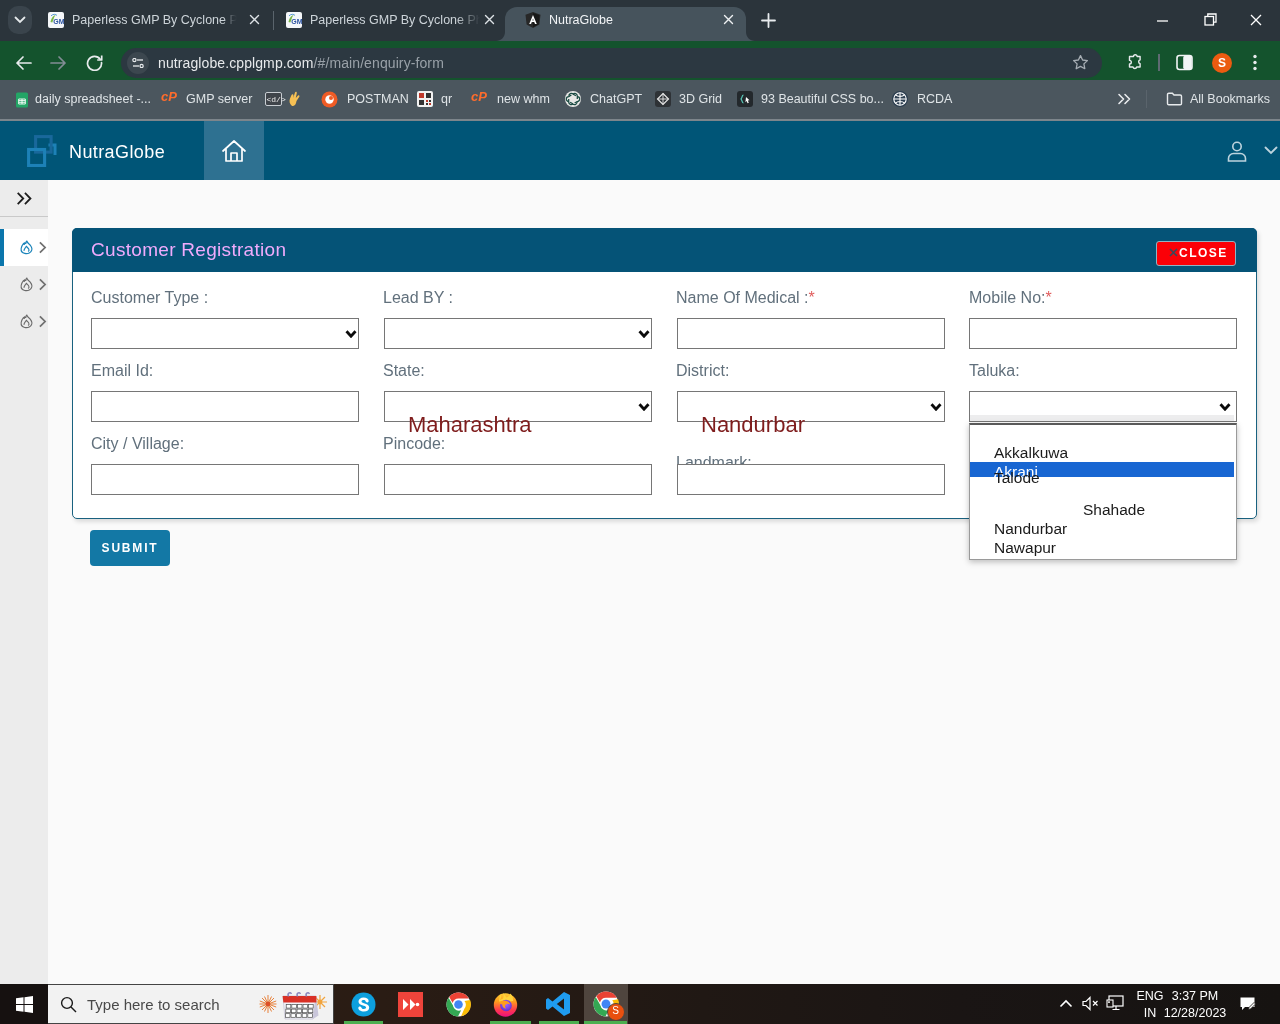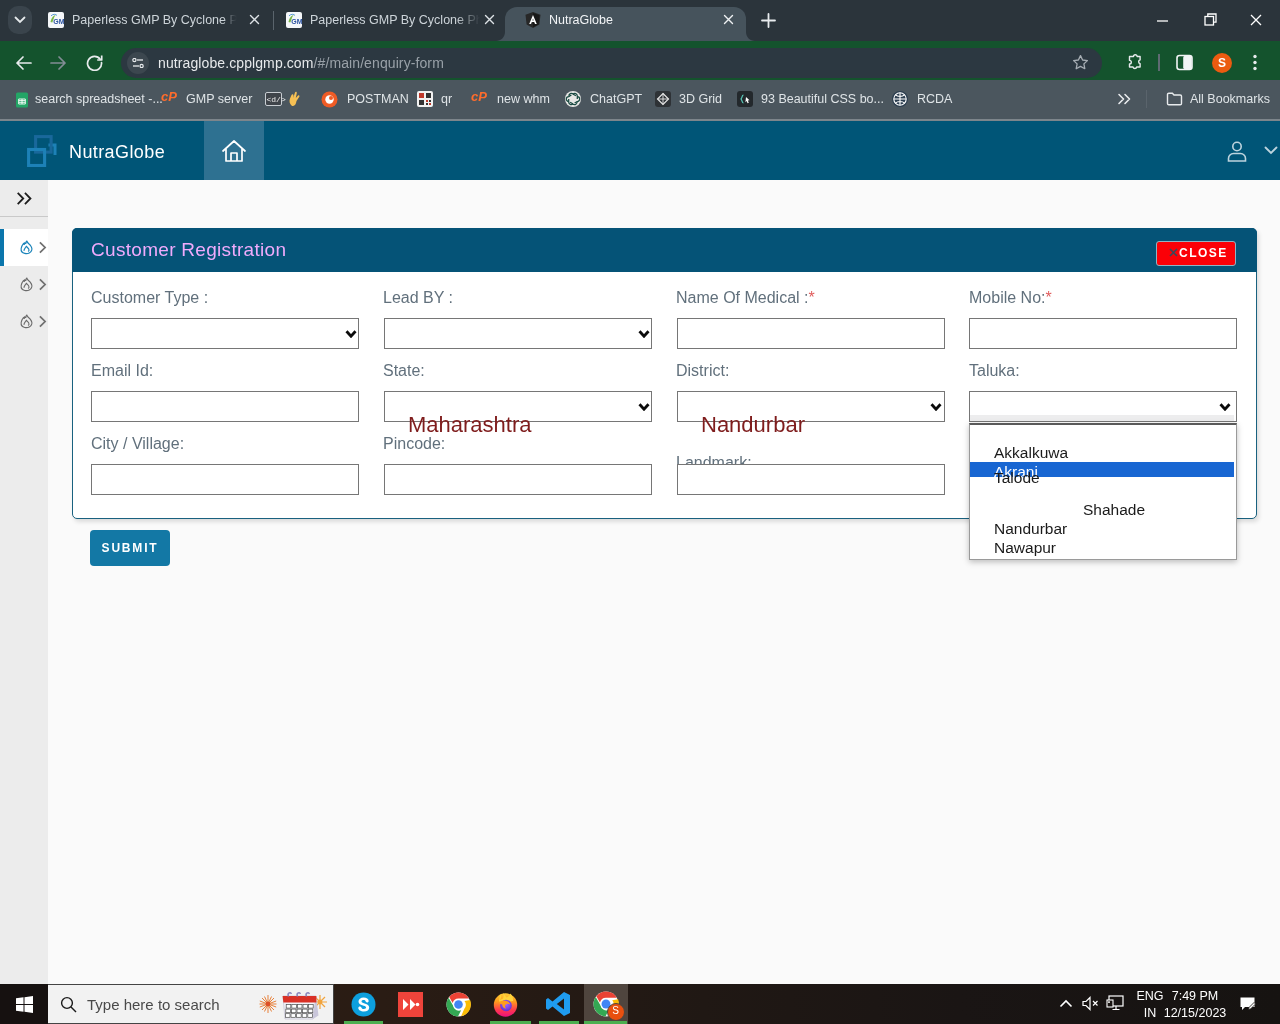--- a/index.html
+++ b/index.html
@@ -141,21 +141,21 @@
         <circle cx="2" cy="8.5" r="1.7" fill="#e8ebed"></circle>
         <circle cx="2" cy="14.5" r="1.7" fill="#e8ebed"></circle>
       </svg>
   </div>
   <div class="abs" id="bookbar">
 
     <svg class="abs" style="left:14px;top:12px;" width="16" height="16" viewBox="0 0 16 16">
         <rect x="2" y="0.5" width="12" height="15" rx="1.5" fill="#23a566"></rect>
         <path d="M4.7 7 H11.3 V12 H4.7 Z M4.7 8.6 H11.3 M4.7 10.3 H11.3 M8 7 V12" stroke="#fff" stroke-width="0.9" fill="none"></path>
       </svg>
-    <div class="abs bmlabel" style="left:35px;top:11.5px;">search spreadsheet -...</div>
+    <div class="abs bmlabel" style="left:35px;top:11.5px;">daily spreadsheet -...</div>
 
     <div class="abs" style="left:161px;top:9px;font-size:13px;font-weight:bold;color:#ff6c2c;font-style:italic;">cP</div>
     <div class="abs bmlabel" style="left:186px;top:11.5px;">GMP server</div>
 
     <div class="abs" style="left:265px;top:12px;width:17px;height:14px;background:#3f444a;border:1px solid #c8cdd2;border-radius:2px;box-sizing:border-box;"></div>
     <div class="abs" style="left:266.5px;top:14.5px;font-size:8px;color:#f0f0f0;font-family:'Liberation Mono';">&lt;d/&gt;</div>
     <svg class="abs" style="left:288px;top:11px;" width="12" height="16" viewBox="0 0 12 16">
         <path d="M4 15 C1.5 13 1 10 2 7.5 L3.5 4 C4 3 5.5 3.2 5.5 4.5 L5.2 7 L7 1.5 C7.4 0.4 9 0.7 8.8 2 L7.8 7 L10 4.5 C10.8 3.6 12 4.6 11.3 5.7 L8.5 10 C8 13 7 15 4 15 Z" fill="#f6c054"></path>
       </svg>
 
@@ -463,20 +463,20 @@
         <path d="M11 5 L15.5 9.5 M15.5 5 L11 9.5" stroke="#fff" stroke-width="1.2"></path>
       </svg>
     <svg class="abs" style="left:1106px;top:11px;" width="18" height="17" viewBox="0 0 18 17">
         <rect x="3" y="1" width="14" height="10" fill="none" stroke="#fff" stroke-width="1.2"></rect>
         <path d="M10 11 V14 M6.5 14.5 H13.5" stroke="#fff" stroke-width="1.2"></path>
         <rect x="1" y="5" width="6" height="7" fill="#1a1512" stroke="#fff" stroke-width="1.1"></rect>
         <path d="M2.2 6.3 h1.6 v1.6 h-1.6 Z" fill="#fff"></path>
       </svg>
     <div class="abs" style="left:1133px;top:5px;width:34px;text-align:center;font-size:12.5px;color:#fff;">ENG</div>
     <div class="abs" style="left:1133px;top:22px;width:34px;text-align:center;font-size:12.5px;color:#fff;">IN</div>
-    <div class="abs" style="left:1167px;top:5px;width:56px;text-align:center;font-size:12.5px;color:#fff;">7:49 PM</div>
-    <div class="abs" style="left:1160px;top:22px;width:70px;text-align:center;font-size:12.5px;color:#fff;">12/15/2023</div>
+    <div class="abs" style="left:1167px;top:5px;width:56px;text-align:center;font-size:12.5px;color:#fff;">3:37 PM</div>
+    <div class="abs" style="left:1160px;top:22px;width:70px;text-align:center;font-size:12.5px;color:#fff;">12/28/2023</div>
     <svg class="abs" style="left:1239px;top:12px;" width="17" height="16" viewBox="0 0 17 16">
         <path d="M1.5 1.5 H15.5 V11 H6 L3 14 V11 H1.5 Z" fill="#fff"></path>
         <path d="M10 11.5 L15 6.5 L16.5 8 L11.5 13 L9.5 13.5 Z" fill="#fff" stroke="#1a1512" stroke-width="0.8"></path>
       </svg>
   </div>
 </div>
 
 </body></html>

